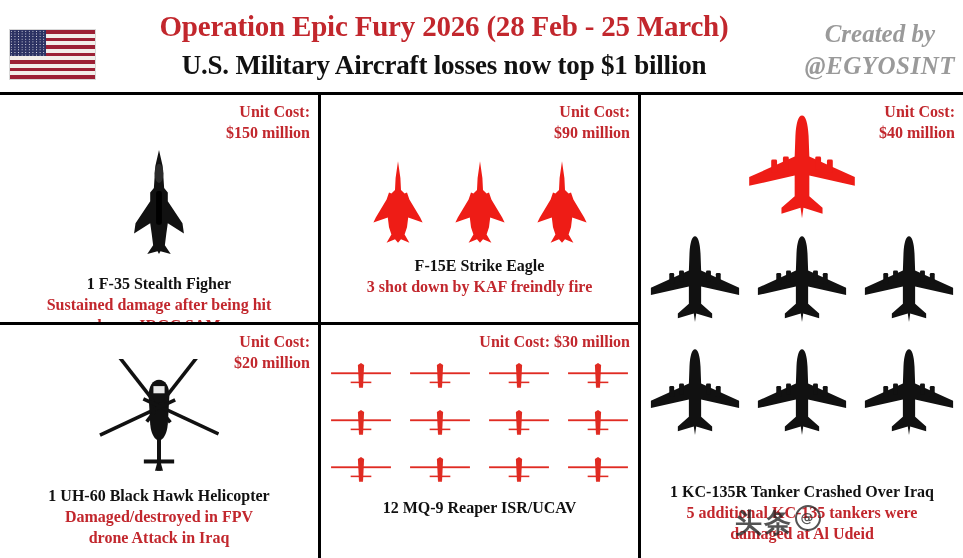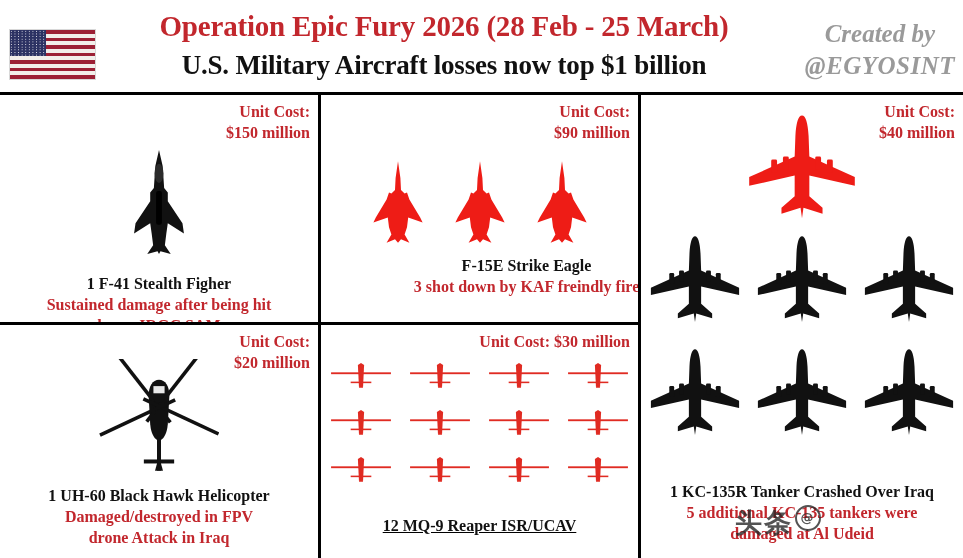--- a/index.html
+++ b/index.html
@@ -88,21 +88,21 @@
       <svg width="74" height="110" viewBox="0 0 100 150">
         <g fill="#111111">
           <path d="M50 4 L55 26 L57 56 L62 62 L62 74 L82 104 L84 118 L62 104 L60 118 L58 134 L66 146 L52 142 L50 146 L48 142 L34 146 L42 134 L40 118 L38 104 L16 118 L18 104 L38 74 L38 62 L43 56 L45 26 Z"></path>
           <ellipse cx="50" cy="36" rx="6" ry="13" fill="#2b2b2b"></ellipse>
           <rect x="46" y="60" width="8" height="46" rx="3" fill="#000"></rect>
         </g>
       </svg>
     </div>
 
     <div class="caption" style="top:178px;">
-      <div class="cap-main">1 F-41 Stealth Figher</div>
+      <div class="cap-main">1 F-35 Stealth Figher</div>
       <div class="cap-sub">Sustained damage after being hit</div>
       <div class="cap-sub">by an IRGC SAM</div>
     </div>
   </div>
 
   <div class="cell c-f15">
     <div class="unitcost">
       <div>Unit Cost:</div>
       <div>$90 million</div>
     </div>
@@ -118,21 +118,21 @@
           <path d="M55 2 L59 30 L60 50 L66 56 L70 54 L74 66 L86 86 L92 96 L96 104 L78 98 L72 96 L70 112 L66 124 L74 138 L60 132 L55 138 L50 132 L36 138 L44 124 L40 112 L38 96 L32 98 L14 104 L18 96 L24 86 L36 66 L40 54 L44 56 L50 50 L51 30 Z"></path>
         </g>
       </svg>
       <svg width="66" height="92" viewBox="0 0 110 150">
         <g fill="#ee1c16">
           <path d="M55 2 L59 30 L60 50 L66 56 L70 54 L74 66 L86 86 L92 96 L96 104 L78 98 L72 96 L70 112 L66 124 L74 138 L60 132 L55 138 L50 132 L36 138 L44 124 L40 112 L38 96 L32 98 L14 104 L18 96 L24 86 L36 66 L40 54 L44 56 L50 50 L51 30 Z"></path>
         </g>
       </svg>
     </div>
 
-    <div class="caption" style="top:160px;margin-left:47px;">
+    <div class="caption" style="top:160px;">
       <div class="cap-main">F-15E Strike Eagle</div>
       <div class="cap-sub">3 shot down by KAF freindly fire</div>
     </div>
 
     <div class="wm-cell" style="top:215px;margin-top:13px;">@EGY O SINT</div>
   </div>
 
   <div class="cell c-heli">
     <div class="unitcost">
       <div>Unit Cost:</div>
@@ -271,21 +271,21 @@
             <g fill="#e02b22">
               <rect x="2" y="20" width="116" height="3.6"></rect>
               <path d="M54 6 L60 2 L66 6 L64 48 L56 48 Z"></path>
               <rect x="40" y="38" width="40" height="3"></rect>
               <path d="M60 34 L64 50 L56 50 Z"></path>
             </g>
           </svg>
       </div>
     </div>
 
-    <div class="caption" style="top:190px;text-decoration:underline;">
+    <div class="caption" style="top:172px;">
       <div class="cap-main">12 MQ-9 Reaper ISR/UCAV</div>
     </div>
   </div>
 
   <div class="cell c-kc">
     <div class="unitcost">
       <div>Unit Cost:</div>
       <div>$40 million</div>
     </div>
 

